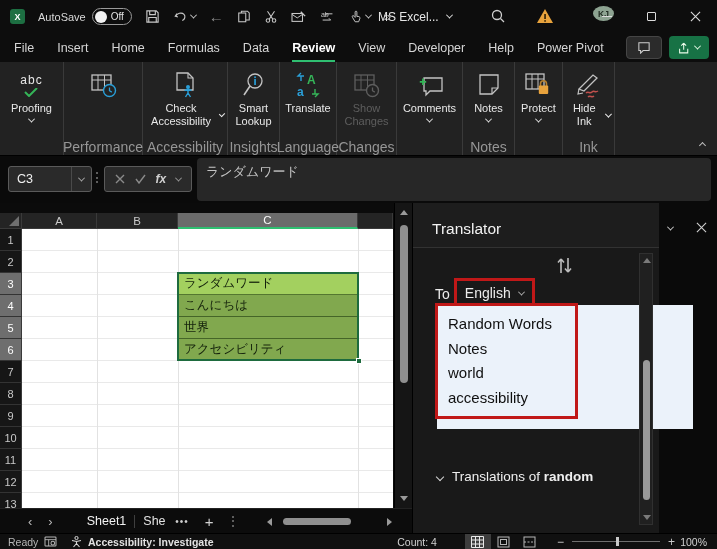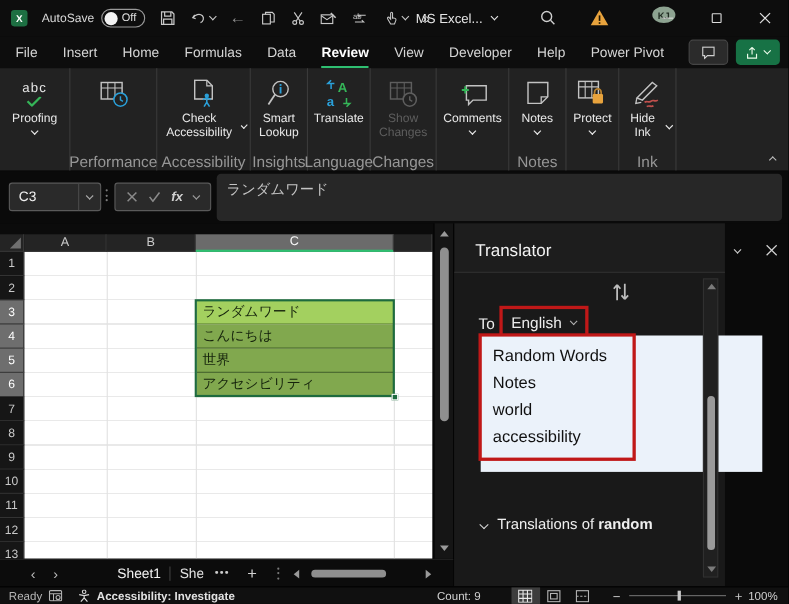--- a/index.html
+++ b/index.html
@@ -92,21 +92,21 @@
   .red-box2 { position:absolute; left:22px; top:55px; width:143px; height:116px; border:3px solid var(--annotation); pointer-events:none; }
   .trans-row { position:absolute; left:24px; top:221px; display:flex; align-items:center; gap:9px; color:#efefef; font-size:13.5px; }
   .pane-scroll { position:absolute; right:6px; top:5px; width:14px; height:272px; background:#202020; border:1px solid #303030; }
   .pane-scroll .thumb { position:absolute; left:2.5px; top:106px; width:7px; height:140px; background:#9a9a9a; border-radius:4px; }
   .pane-scroll .tri { left:3px; }
   .pane-scroll .tri.up { top:4px; border-bottom-color:#7a7a7a; }
   .pane-scroll .tri.down { bottom:4px; border-top-color:#7a7a7a; }
   
   .sheetbar { position:absolute; left:0; top:508px; width:412px; height:25px; background:#0c0c0c; border-top:1px solid #222; display:flex; align-items:center; }
   .sheet-nav { display:flex; gap:16px; padding-left:28px; color:#b8b8b8; font-size:13px; }
-  .sheet-tab { margin-left:54px; color:#f2f2f2; font-size:12.5px; }
+  .sheet-tab { margin-left:34px; color:#f2f2f2; font-size:12.5px; }
   .sheet-div { width:1px; height:13px; background:#3f3f3f; margin:0 8px; }
   .sheet-tab2 { width:22px; overflow:hidden; white-space:nowrap; color:#e3e3e3; font-size:12.5px; }
   .sheet-more { margin-left:10px; color:#cfcfcf; font-size:10px; letter-spacing:1px; }
   .sheet-add { margin-left:16px; color:#d2d2d2; font-size:15px; }
   .hscroll { position:absolute; left:278px; top:8px; width:100px; height:9px; display:flex; align-items:center; }
   .hscroll .thumb { position:absolute; left:5px; width:68px; height:7px; background:#8f8f8f; border-radius:4px; }
   .htri { width:0; height:0; }
   .htri.left { border-top:4px solid transparent; border-bottom:4px solid transparent; border-right:5px solid #9a9a9a; position:absolute; left:-11px; }
   .htri.right { border-top:4px solid transparent; border-bottom:4px solid transparent; border-left:5px solid #9a9a9a; position:absolute; right:-14px; }
   
@@ -564,21 +564,21 @@
         </svg>
     </span>
     <span style="margin-left:14px">
       <svg width="11" height="12" viewBox="0 0 11 12">
           <circle cx="5.5" cy="2" r="1.6" fill="none" stroke="#d8d8d8" stroke-width="1"></circle>
           <path d="M1 4.5l4.5 1 4.5-1M5.5 5.5v2.5M2.5 11l3-3.5 3 3.5" fill="none" stroke="#d8d8d8" stroke-width="1.1"></path>
         </svg>
     </span>
     <span class="sb-acc">Accessibility: Investigate</span>
     <div class="sb-right">
-      <span class="sb-count">Count: 9</span>
+      <span class="sb-count">Count: 4</span>
       <div class="view-ic active">
         <svg width="13" height="12" viewBox="0 0 13 12">
             <path d="M.5.5h12v11H.5z M.5 4h12 M.5 8h12 M4.5.5v11 M8.5.5v11" fill="none" stroke="#e8e8e8" stroke-width="1"></path>
           </svg>
       </div>
       <div class="view-ic">
         <svg width="13" height="12" viewBox="0 0 13 12">
             <rect x="1" y="1" width="11" height="10" fill="none" stroke="#b5b5b5" stroke-width="1"></rect>
             <rect x="3.5" y="3.5" width="6" height="5" fill="none" stroke="#b5b5b5" stroke-width="1"></rect>
           </svg>

